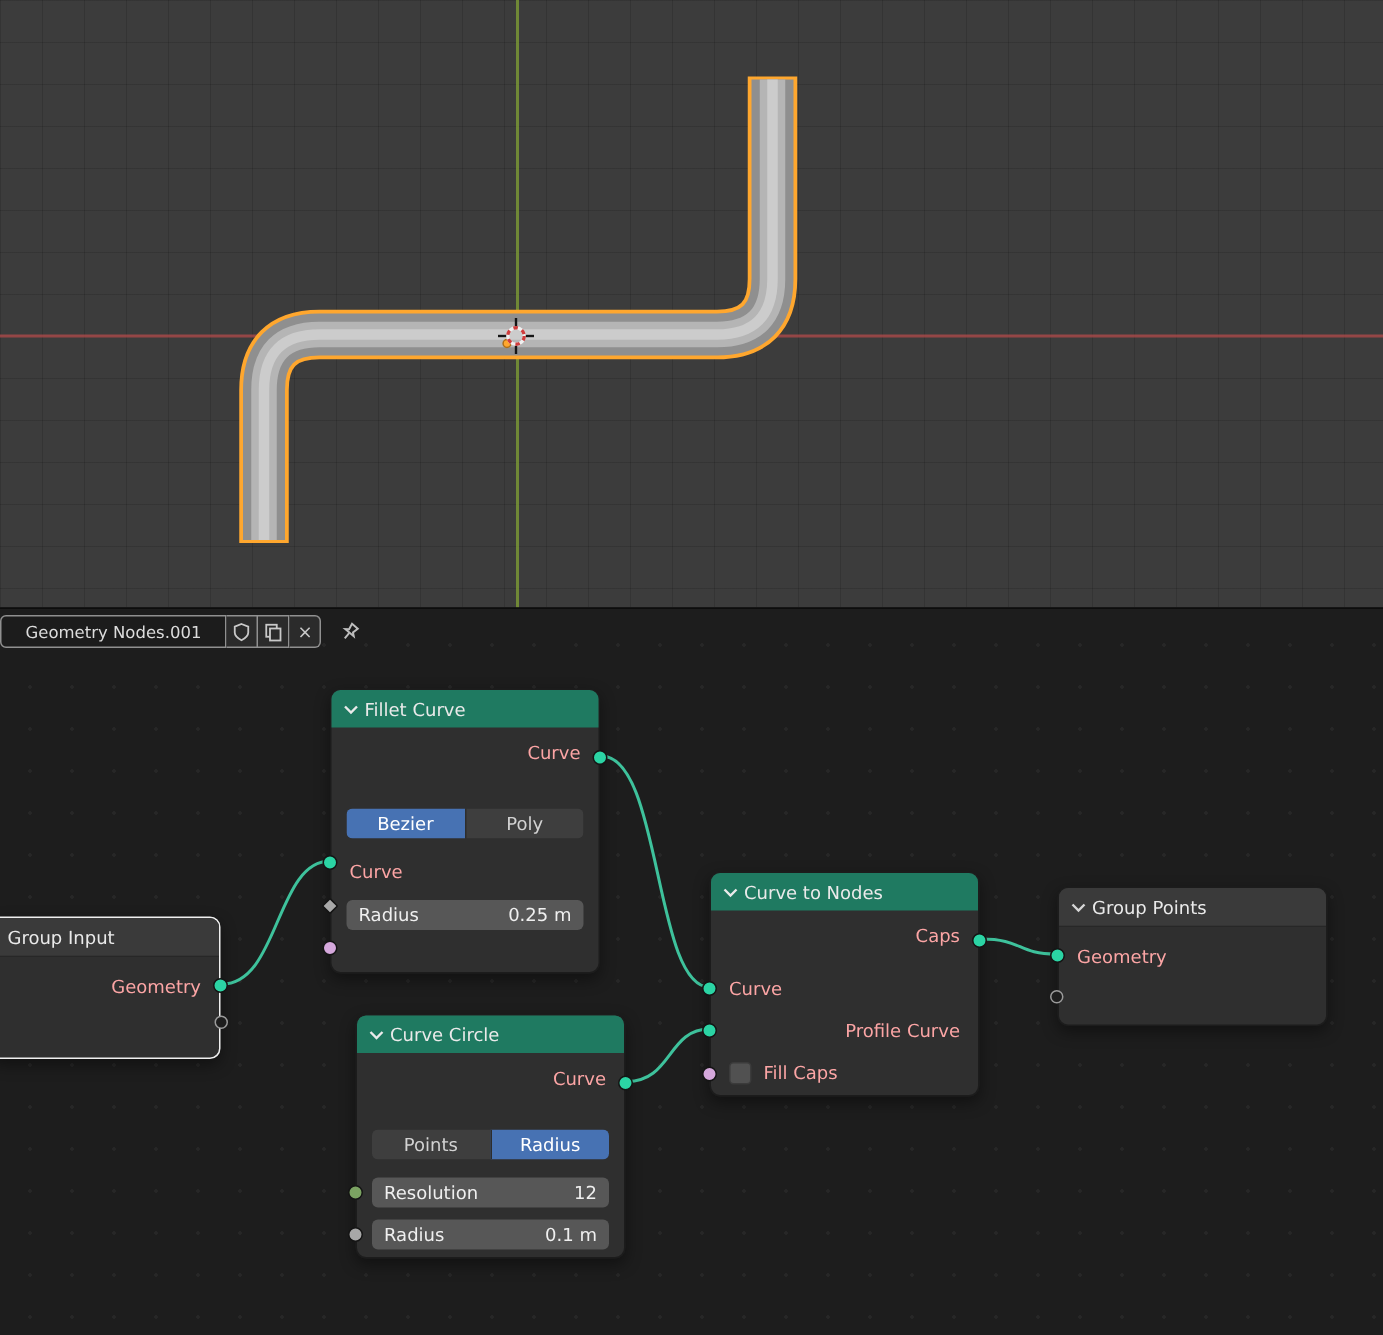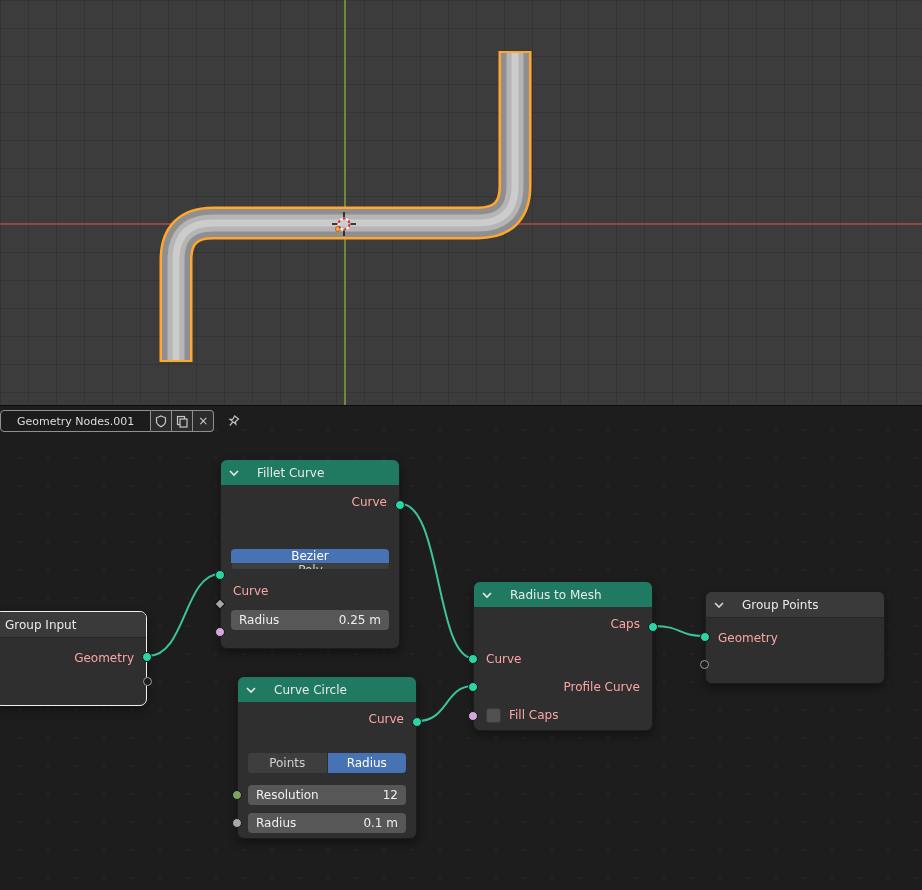--- a/index.html
+++ b/index.html
@@ -33,21 +33,21 @@
   .icon-box{height:20px;width:20px;background:#2b2b2b;border:1px solid #909090;border-left:none;
     display:flex;align-items:center;justify-content:center;color:#c9c9c9;font-size:12px;}
   .icon-box.last{border-radius:0 4px 4px 0;}
   .pin-wrap{margin-left:12px;color:#bdbdbd;display:flex;align-items:center;}
 
   
   .node{position:absolute;width:180px;background:rgba(47,47,47,0.97);
     border:1px solid #1c1c1c;border-radius:7px;z-index:2;
     box-shadow:0 4px 10px rgba(0,0,0,0.4);box-sizing:border-box;}
   .node.active{border:1px solid #efefef;}
-  .node-header{height:25px;display:flex;align-items:center;gap:18px;padding:0 8px;
+  .node-header{height:25px;display:flex;align-items:center;gap:4px;padding:0 8px;
     border-radius:6px 6px 0 0;font-size:12px;color:#eaeaea;}
   .hdr-teal{background:#1f7a61;}
   .hdr-dark{background:#3a3a3a;border-bottom:1px solid #272727;}
   .chev{display:flex;align-items:center;}
   .nrow{display:flex;align-items:center;padding:0 12px;font-size:12px;color:#fca5a5;}
   .nrow.out{justify-content:flex-end;}
   .field{height:20px;margin:0 10px;background:#575757;border-radius:4px;
     display:flex;align-items:center;justify-content:space-between;padding:0 8px;
     font-size:12px;color:#efefef;}
   .btnrow{display:flex;margin:0 10px;height:20px;border-radius:4px;overflow:hidden;}
@@ -143,21 +143,21 @@
         <span class="chev">
           <svg width="10" height="8" viewBox="0 0 10 8">
               <polyline points="1,2 5,6 9,2" fill="none" stroke="#eaeaea" stroke-width="1.6"></polyline>
             </svg>
         </span>
         <span>Fillet Curve</span>
       </div>
       <div class="nrow out" style="height:34px;">
         <span>Curve</span>
       </div>
-      <div class="btnrow" style="margin-top:30px;flex-direction:column;">
+      <div class="btnrow" style="margin-top:20px;">
         <div class="btn sel">Bezier</div>
         <div class="btn">Poly</div>
       </div>
       <div class="nrow" style="height:28px;margin-top:8px;">
         <span>Curve</span>
       </div>
       <div class="field" style="margin-top:5px;">
         <span>Radius</span>
         <span>0.25 m</span>
       </div>
@@ -196,21 +196,21 @@
       <span class="sock left gray" style="top:141px;"></span>
     </div>
 
     <div class="node" style="left:473px;top:175px;height:150px;">
       <div class="node-header hdr-teal">
         <span class="chev">
           <svg width="10" height="8" viewBox="0 0 10 8">
               <polyline points="1,2 5,6 9,2" fill="none" stroke="#eaeaea" stroke-width="1.6"></polyline>
             </svg>
         </span>
-        <span>Radius to Mesh</span>
+        <span>Curve to Nodes</span>
       </div>
       <div class="nrow out" style="height:34px;">
         <span>Caps</span>
       </div>
       <div class="nrow" style="height:28px;margin-top:4px;">
         <span>Curve</span>
       </div>
       <div class="nrow" style="height:28px;justify-content:flex-end;">
         <span>Profile Curve</span>
       </div>

